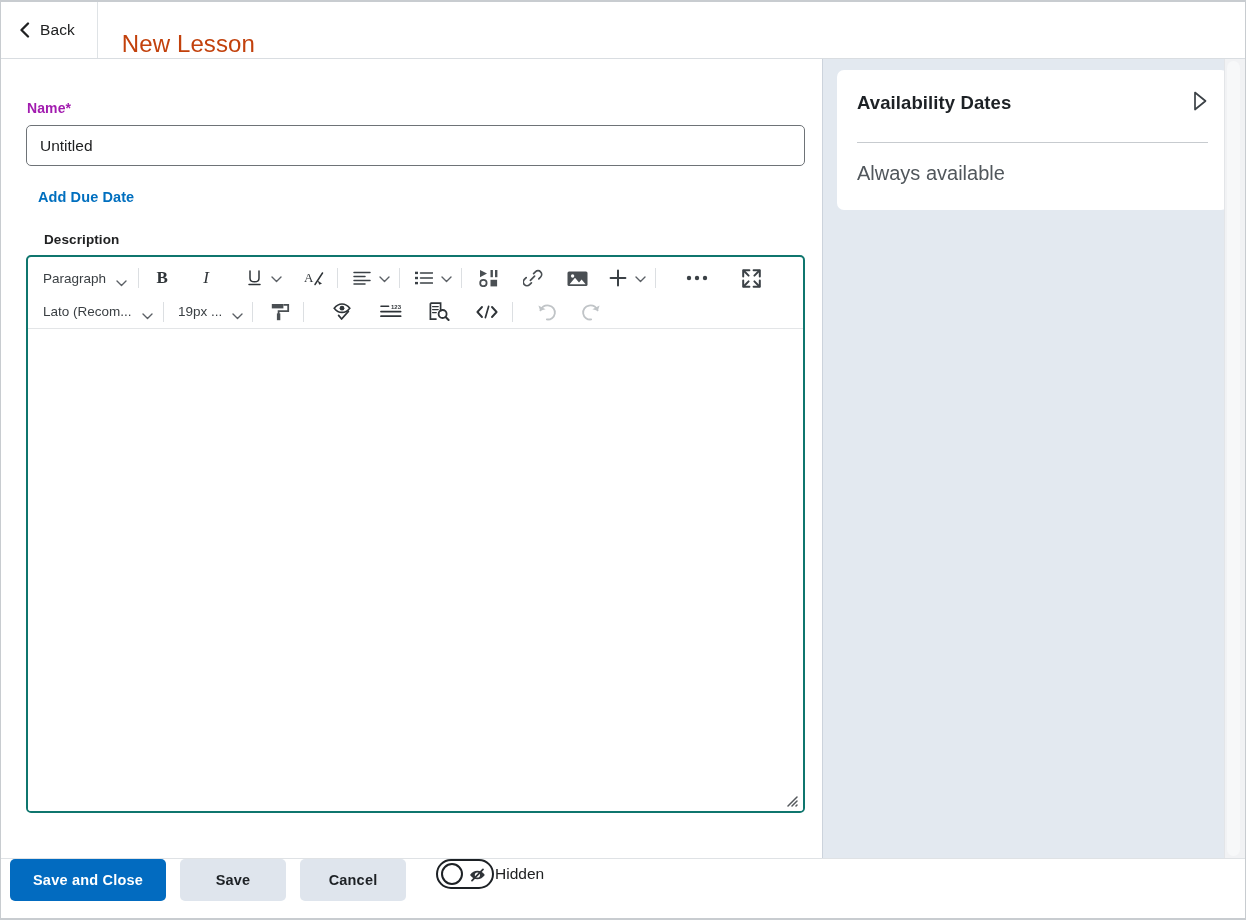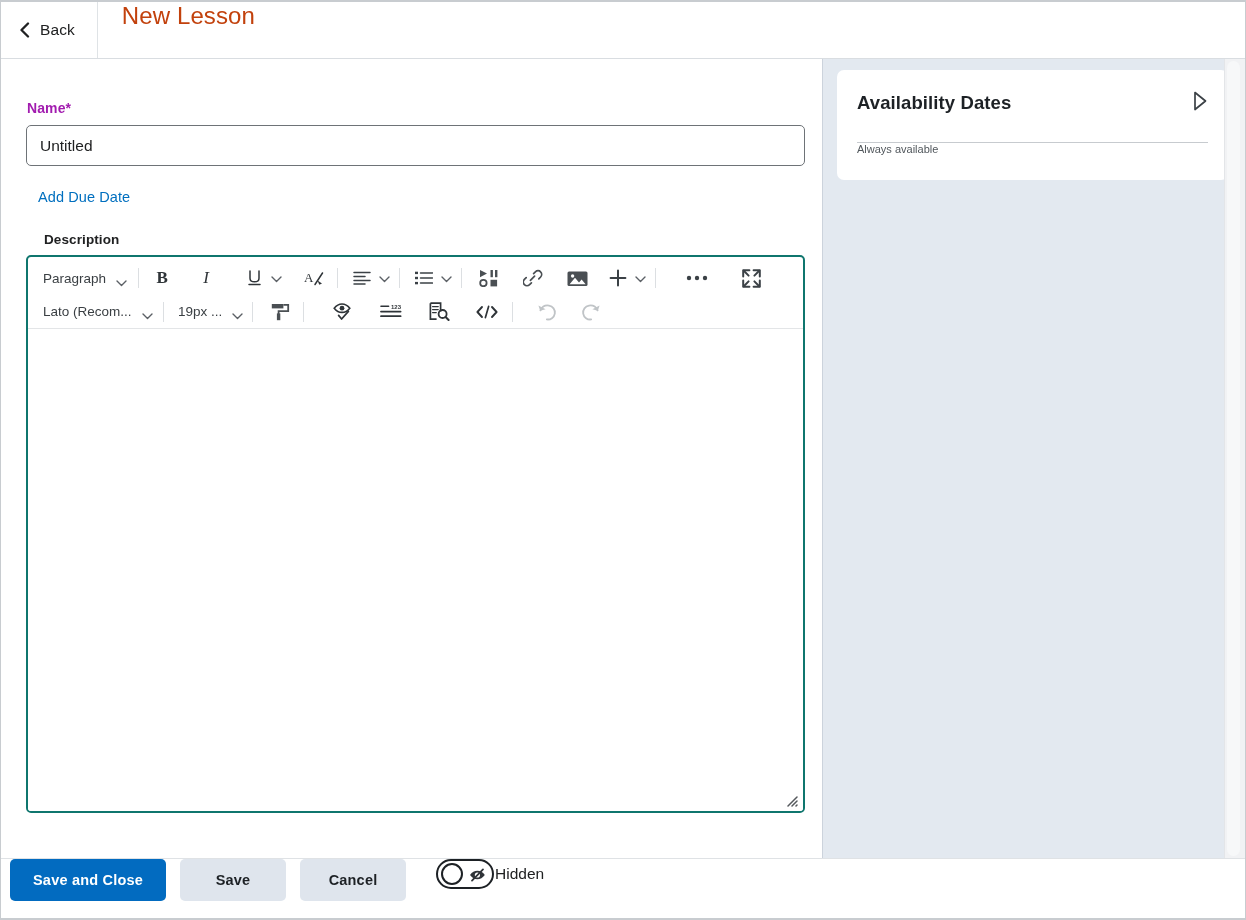--- a/index.html
+++ b/index.html
@@ -19,21 +19,21 @@
     border-bottom-width: 2px;
     overflow: hidden;
   }
 
   
   .header {
     position: absolute; left: 0; top: 0;
     width: 1244px; height: 57px;
     background: #ffffff;
     border-bottom: 1px solid #d9dde1;
-    display: flex; align-items: flex-start;
+    display: flex; align-items: flex-end;
   }
   .back-btn {
     display: flex; align-items: center; gap: 10px;
     padding: 0 22px 0 18px;
     height: 100%;
     border-right: 1px solid #dfe3e6;
     cursor: pointer;
     color: #202122;
   }
   .back-chevron { display: block; width: 11px; height: 16px; }
@@ -89,21 +89,21 @@
     border-radius: 5px;
     background: #ffffff;
     font-family: "Liberation Sans", sans-serif;
     font-size: 15.5px; color: #202122;
     padding: 0 13px;
     outline: none;
   }
   .add-due-date {
     display: inline-block;
     margin: 23px 0 0 12px;
-    font-size: 14.5px; font-weight: normal; color: #006fbf;
+    font-size: 14.5px; font-weight: bold; color: #006fbf;
     text-decoration: none; cursor: pointer;
     letter-spacing: .1px;
   }
   .desc-label {
     font-size: 13.5px; font-weight: bold; color: #202122;
     letter-spacing: .1px; margin: 26px 0 8px 18px;
   }
 
   
   .editor {
@@ -165,21 +165,22 @@
     cursor: pointer;
   }
   .avail-title {
     font-size: 18.5px; font-weight: bold; color: #1d2125;
     letter-spacing: .1px;
   }
   .avail-rule {
     height: 1px; background: #c7cbcf; margin: 27px 0 0 0;
   }
   .avail-body {
-    font-size: 11px; color: #51575c;
+    margin-top: 19px;
+    font-size: 20px; color: #51575c;
   }
 
   
   .footer {
     position: absolute; left: 0; top: 856px;
     width: 1244px; height: 62px;
     background: #ffffff;
     border-top: 1px solid #dfe2e5;
     display: flex; align-items: flex-start;
     padding-left: 9px;

